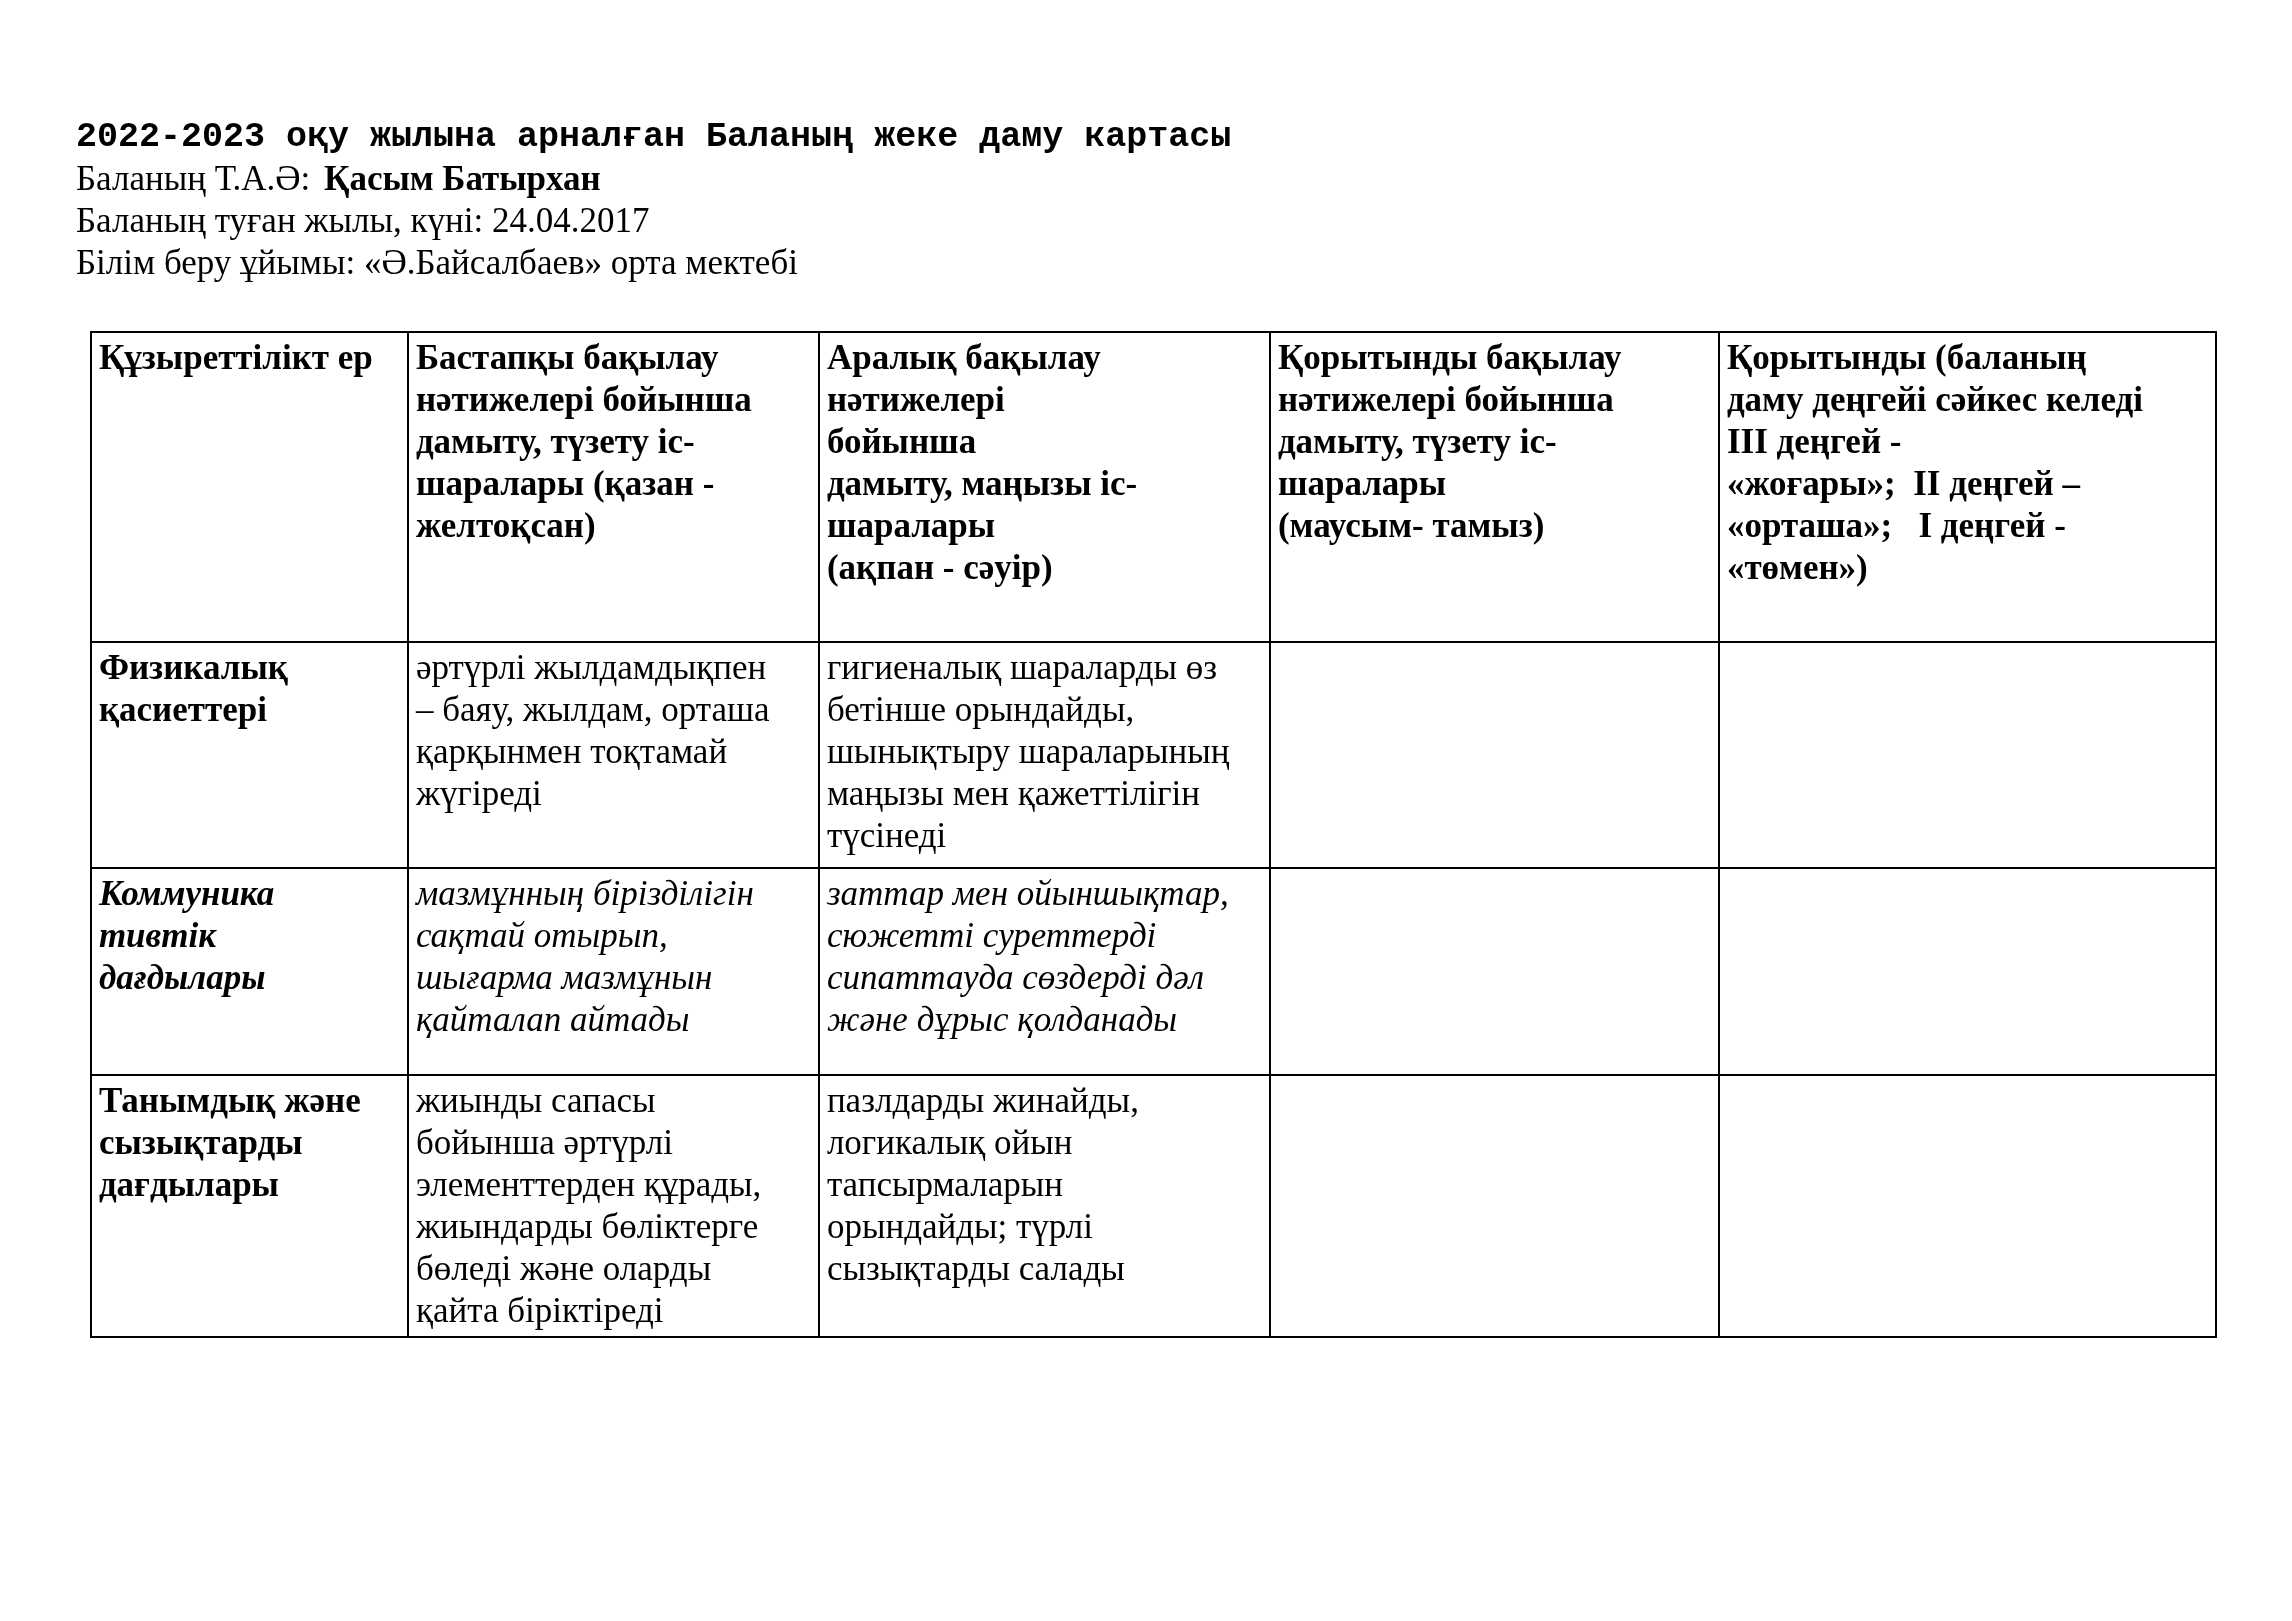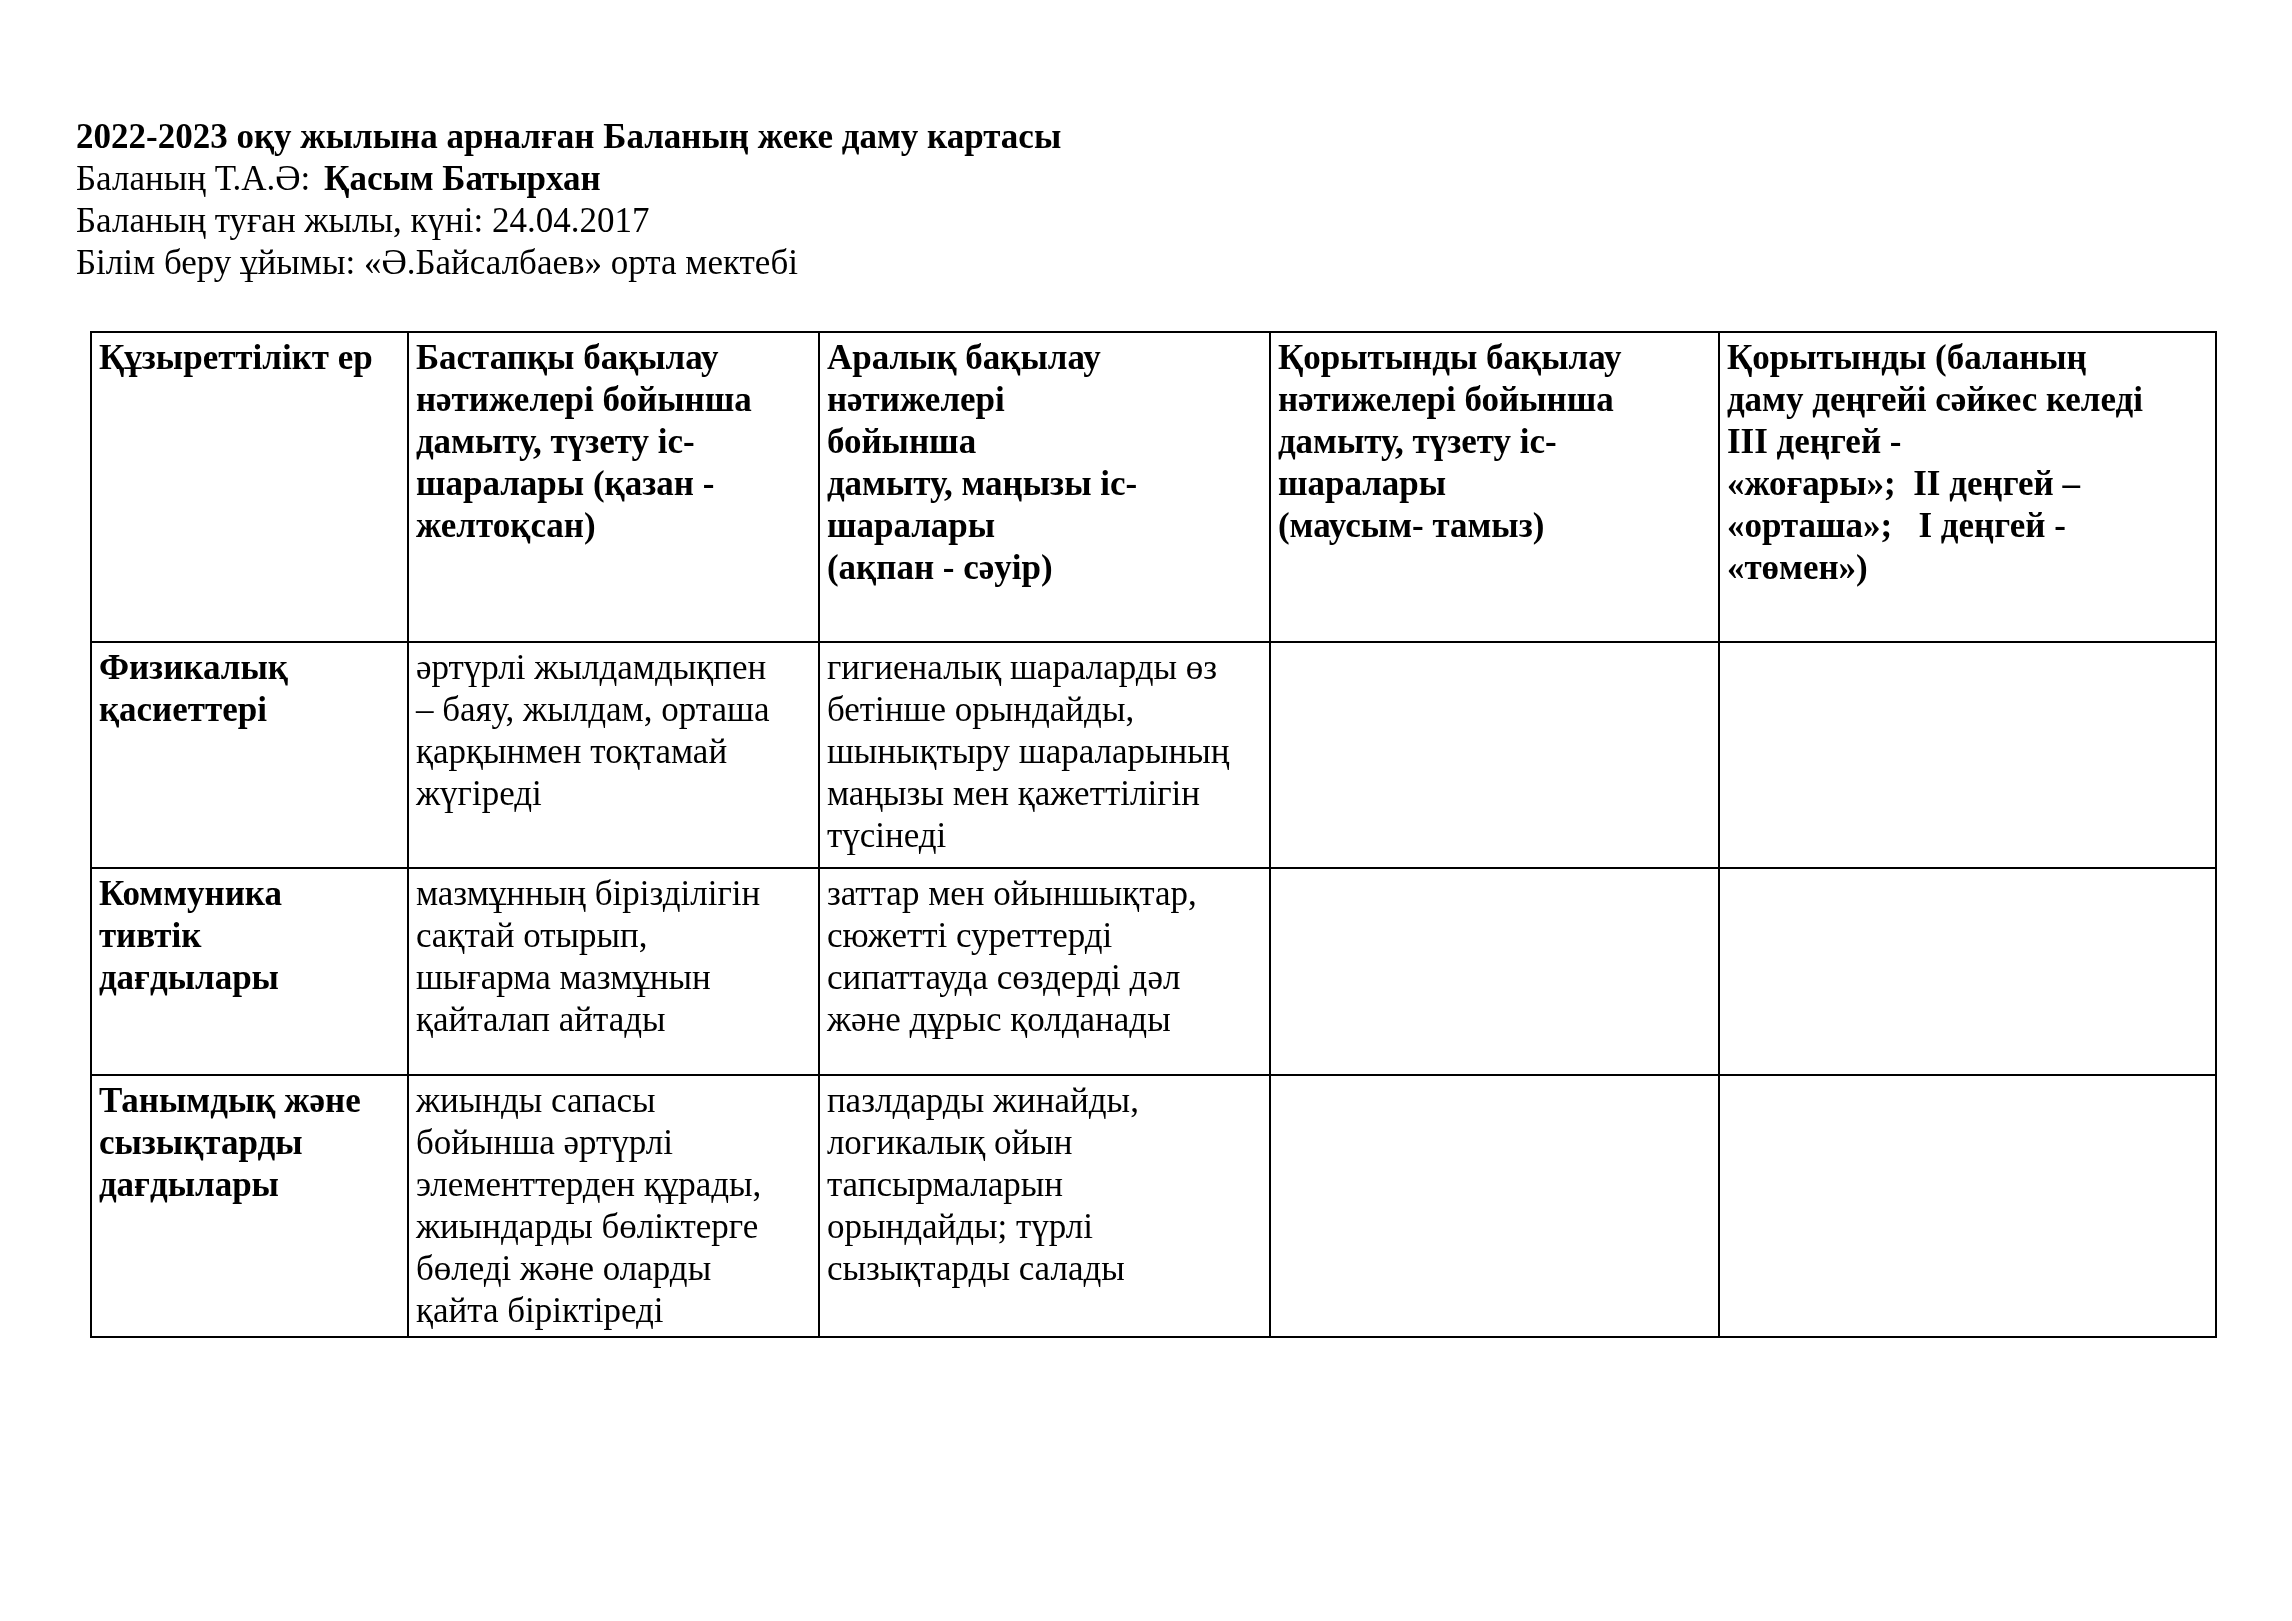--- a/index.html
+++ b/index.html
@@ -23,20 +23,21 @@
   .header-block {
     position: absolute;
     left: 76px;
     top: 116px;
     font-size: 35px;
     line-height: 42px;
     white-space: nowrap;
   }
   .doc-title {
     font-weight: bold;
+    font-family: Liberation Mono, monospace;
   }
   .name-value {
     font-weight: bold;
     margin-left: 13.7px;
   }
   table.dev-table {
     position: absolute;
     left: 90px;
     top: 331px;
     width: 2124px;
@@ -58,21 +59,21 @@
     margin-top: 40px;
   }
   table.dev-table th {
     font-weight: bold;
   }
   td.comp-cell {
     font-weight: bold;
   }
   tr.r-head { height: 310px; }
   tr.r-1 { height: 226px; }
-  tr.r-2 { height: 207px; }
+  tr.r-2 { height: 207px; font-style: italic; }
   tr.r-3 { height: 251px; }
   col.c1 { width: 317px; }
   col.c2 { width: 411px; }
   col.c3 { width: 451px; }
   col.c4 { width: 449px; }
   col.c5 { width: 497px; }
 </style>
 </head>
 <body>
 

